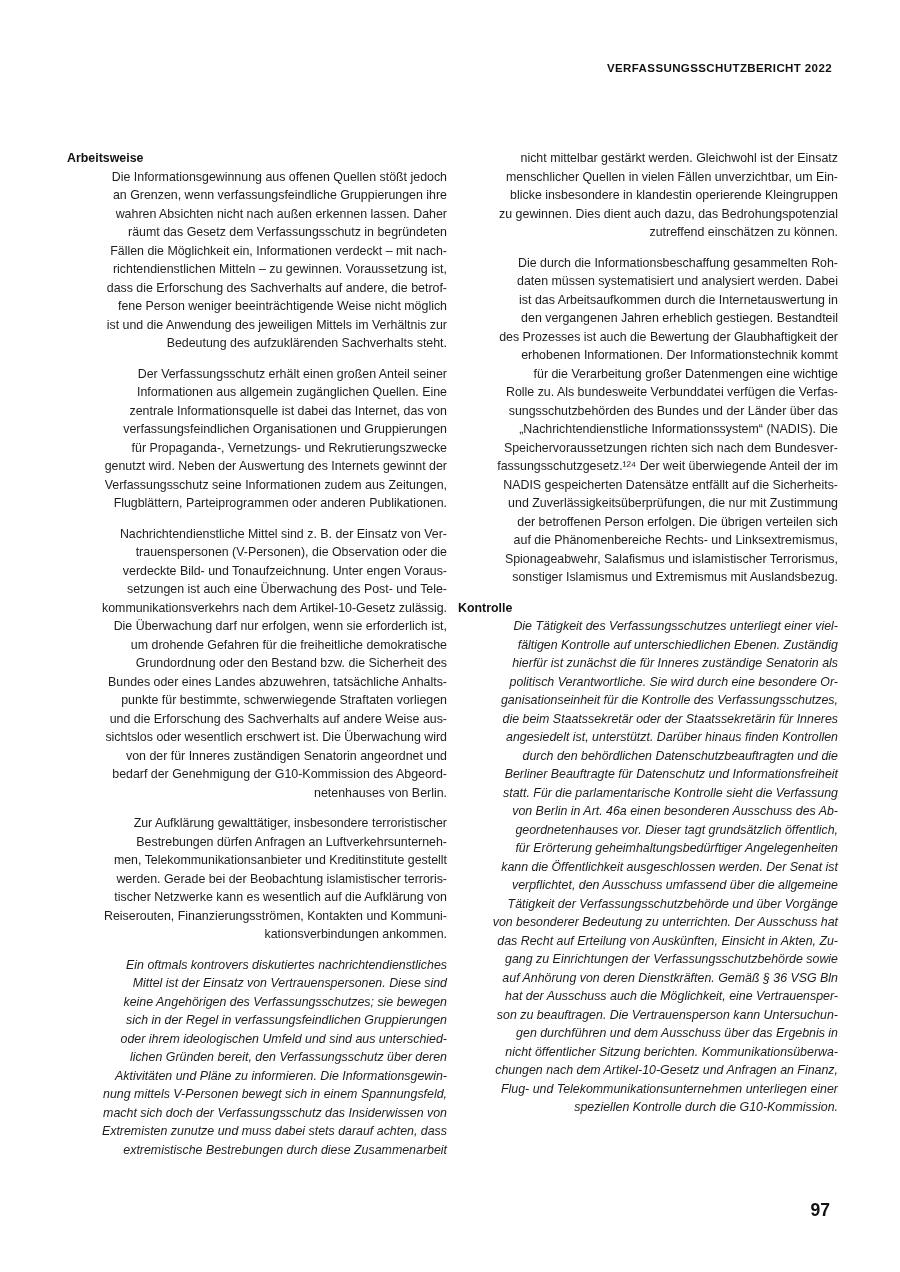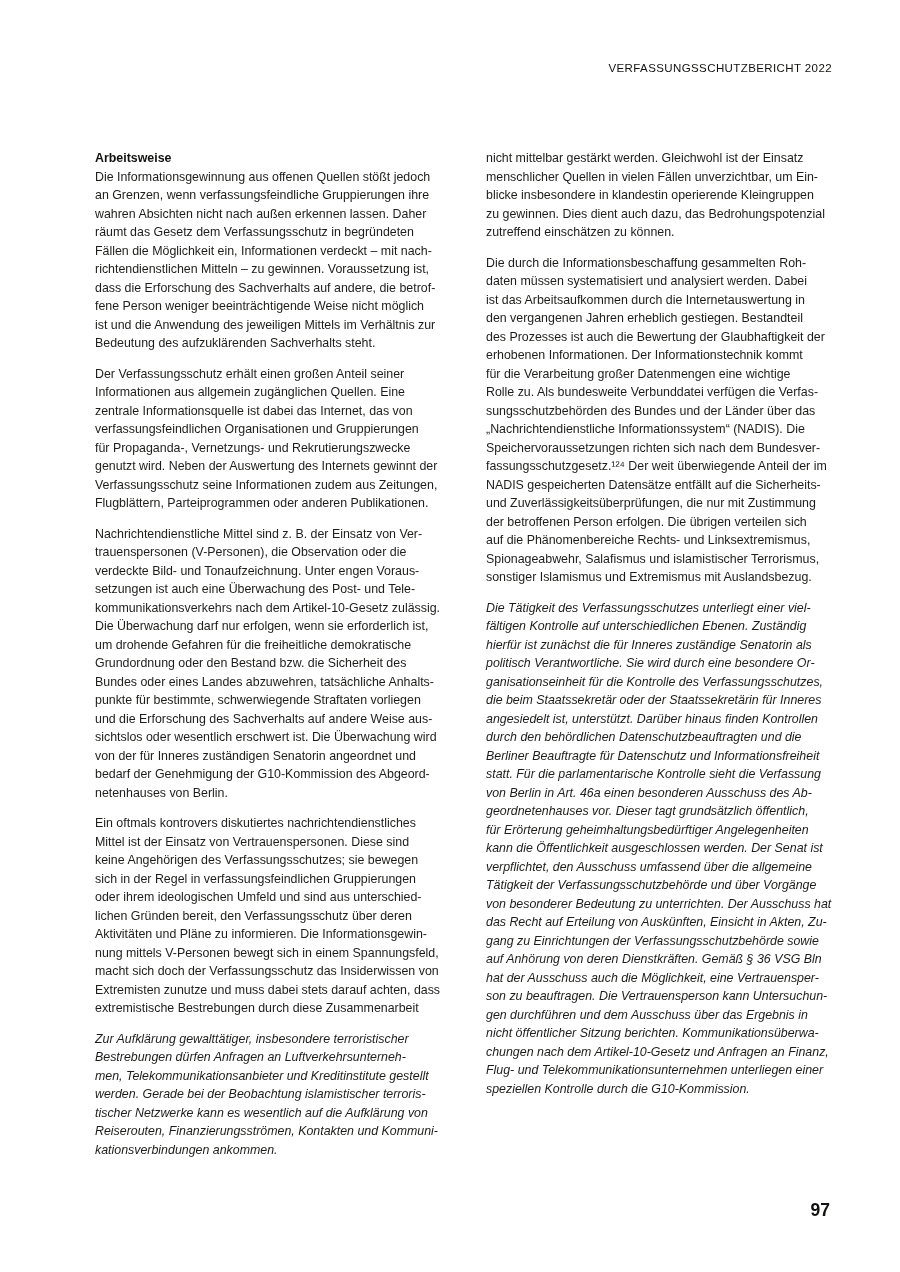--- a/index.html
+++ b/index.html
@@ -13,49 +13,49 @@
     position: relative;
     overflow: hidden;
     font-family: "Liberation Sans", sans-serif;
     color: #1d1d1b;
   }
   .report-header {
     position: absolute;
     top: 62px;
     right: 68px;
     font-size: 11.5px;
-    font-weight: 400;
+    font-weight: 700;
     letter-spacing: 0.4px;
     color: #111110;
     text-align: center;
   }
   .content {
     position: absolute;
     top: 149px;
     left: 67px;
     display: flex;
     gap: 11px;
-    margin-left: 28px;
   }
   .column {
     width: 380px;
   }
   .section-heading {
     margin: 0;
     font-size: 12.4px;
     line-height: 18.5px;
     font-weight: 700;
     color: #111110;
   }
   .para {
     margin: 0 0 12px 0;
     font-size: 12.4px;
     line-height: 18.5px;
     white-space: pre-line;
     color: #1d1d1b;
+    text-align: right;
   }
   .para:last-child {
     margin-bottom: 0;
     font-style: italic;
   }
   .page-number {
     position: absolute;
     top: 1200px;
     right: 70px;
     font-size: 17.5px;
@@ -98,38 +98,38 @@
 Die Überwachung darf nur erfolgen, wenn sie erforderlich ist,
 um drohende Gefahren für die freiheitliche demokratische
 Grundordnung oder den Bestand bzw. die Sicherheit des
 Bundes oder eines Landes abzuwehren, tatsächliche Anhalts-
 punkte für bestimmte, schwerwiegende Straftaten vorliegen
 und die Erforschung des Sachverhalts auf andere Weise aus-
 sichtslos oder wesentlich erschwert ist. Die Überwachung wird
 von der für Inneres zuständigen Senatorin angeordnet und
 bedarf der Genehmigung der G10-Kommission des Abgeord-
 netenhauses von Berlin.</p>
+    <p class="para">Zur Aufklärung gewalttätiger, insbesondere terroristischer
+Bestrebungen dürfen Anfragen an Luftverkehrsunterneh-
+men, Telekommunikationsanbieter und Kreditinstitute gestellt
+werden. Gerade bei der Beobachtung islamistischer terroris-
+tischer Netzwerke kann es wesentlich auf die Aufklärung von
+Reiserouten, Finanzierungsströmen, Kontakten und Kommuni-
+kationsverbindungen ankommen.</p>
     <p class="para">Ein oftmals kontrovers diskutiertes nachrichtendienstliches
 Mittel ist der Einsatz von Vertrauenspersonen. Diese sind
 keine Angehörigen des Verfassungsschutzes; sie bewegen
 sich in der Regel in verfassungsfeindlichen Gruppierungen
 oder ihrem ideologischen Umfeld und sind aus unterschied-
 lichen Gründen bereit, den Verfassungsschutz über deren
 Aktivitäten und Pläne zu informieren. Die Informationsgewin-
 nung mittels V-Personen bewegt sich in einem Spannungsfeld,
 macht sich doch der Verfassungsschutz das Insiderwissen von
 Extremisten zunutze und muss dabei stets darauf achten, dass
 extremistische Bestrebungen durch diese Zusammenarbeit</p>
-    <p class="para">Zur Aufklärung gewalttätiger, insbesondere terroristischer
-Bestrebungen dürfen Anfragen an Luftverkehrsunterneh-
-men, Telekommunikationsanbieter und Kreditinstitute gestellt
-werden. Gerade bei der Beobachtung islamistischer terroris-
-tischer Netzwerke kann es wesentlich auf die Aufklärung von
-Reiserouten, Finanzierungsströmen, Kontakten und Kommuni-
-kationsverbindungen ankommen.</p>
   </div>
 
   <div class="column">
     <p class="para">nicht mittelbar gestärkt werden. Gleichwohl ist der Einsatz
 menschlicher Quellen in vielen Fällen unverzichtbar, um Ein-
 blicke insbesondere in klandestin operierende Kleingruppen
 zu gewinnen. Dies dient auch dazu, das Bedrohungspotenzial
 zutreffend einschätzen zu können.</p>
     <p class="para">Die durch die Informationsbeschaffung gesammelten Roh-
 daten müssen systematisiert und analysiert werden. Dabei
@@ -142,20 +142,21 @@
 sungsschutzbehörden des Bundes und der Länder über das
 „Nachrichtendienstliche Informationssystem“ (NADIS). Die
 Speichervoraussetzungen richten sich nach dem Bundesver-
 fassungsschutzgesetz.¹²⁴ Der weit überwiegende Anteil der im
 NADIS gespeicherten Datensätze entfällt auf die Sicherheits-
 und Zuverlässigkeitsüberprüfungen, die nur mit Zustimmung
 der betroffenen Person erfolgen. Die übrigen verteilen sich
 auf die Phänomenbereiche Rechts- und Linksextremismus,
 Spionageabwehr, Salafismus und islamistischer Terrorismus,
 sonstiger Islamismus und Extremismus mit Auslandsbezug.</p>
+    <h2 class="section-heading">Kontrolle</h2>
     <p class="para">Die Tätigkeit des Verfassungsschutzes unterliegt einer viel-
 fältigen Kontrolle auf unterschiedlichen Ebenen. Zuständig
 hierfür ist zunächst die für Inneres zuständige Senatorin als
 politisch Verantwortliche. Sie wird durch eine besondere Or-
 ganisationseinheit für die Kontrolle des Verfassungsschutzes,
 die beim Staatssekretär oder der Staatssekretärin für Inneres
 angesiedelt ist, unterstützt. Darüber hinaus finden Kontrollen
 durch den behördlichen Datenschutzbeauftragten und die
 Berliner Beauftragte für Datenschutz und Informationsfreiheit
 statt. Für die parlamentarische Kontrolle sieht die Verfassung

